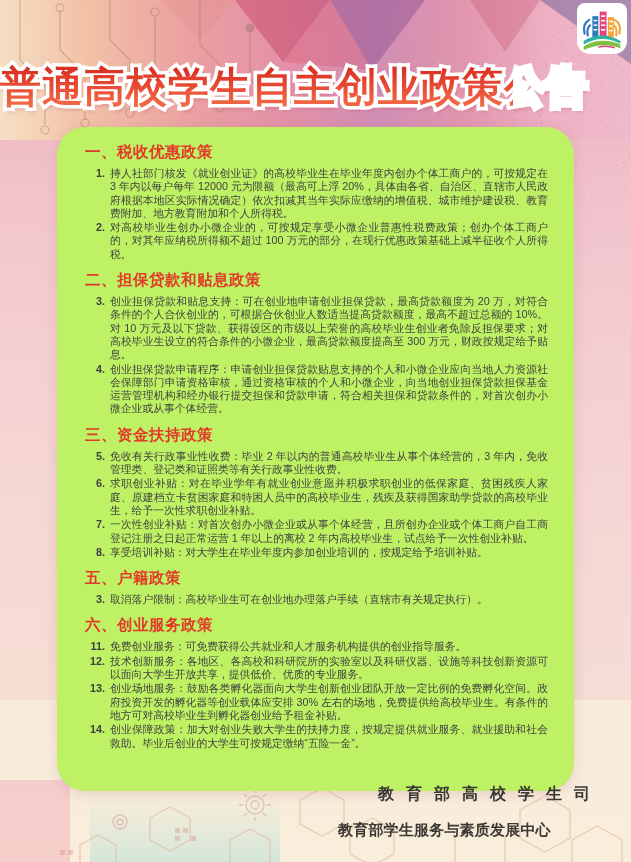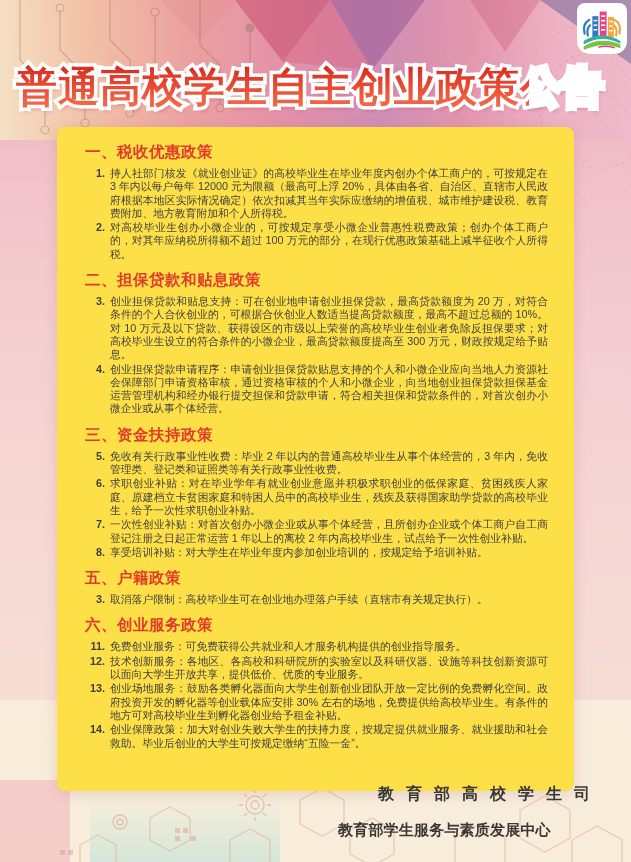--- a/index.html
+++ b/index.html
@@ -1,30 +1,30 @@
 <!DOCTYPE html>
 <html><head>
 <meta charset="utf-8">
 <style>
   html,body{margin:0;padding:0;}
   body{width:631px;height:862px;overflow:hidden;font-family:"Liberation Sans","DejaVu Sans",sans-serif;}
   .page{position:relative;width:631px;height:862px;overflow:hidden;background:#f2c4cc;}
   .bg{position:absolute;left:0;top:0;z-index:0;}
 
   
-  .title-wrap{position:absolute;left:0;top:60px;width:513px;height:56px;z-index:3;text-align:left;margin-left:16px;}
+  .title-wrap{position:absolute;left:0;top:60px;width:513px;height:56px;z-index:3;text-align:left;}
   .title-layer{position:absolute;left:0;top:0;width:100%;font-size:41px;font-weight:900;letter-spacing:1px;white-space:nowrap;}
   .title-stroke{-webkit-text-stroke:7px #ffffff;color:#ffffff;text-shadow:2px 4px 4px rgba(186,78,96,.55);}
   .title-fill{color:#e0372a;background:linear-gradient(180deg,#d82b1f 10%,#ee5a3d 65%,#f4764e 100%);-webkit-background-clip:text;background-clip:text;-webkit-text-fill-color:transparent;}
 
   
   .logo-box{position:absolute;top:3px;right:4px;width:50px;height:51px;background:#ffffff;border-radius:8px 8px 13px 13px;z-index:3;display:flex;align-items:center;justify-content:center;}
 
   
-  .card{position:absolute;left:57px;top:127px;width:517px;height:664px;background:#fde047;border-radius:8px;z-index:2;
+  .card{position:absolute;left:57px;top:127px;width:517px;height:664px;background:#bef264;border-radius:28px;z-index:2;
         box-shadow:0 3px 14px rgba(150,80,100,.18);padding:12px 26px 0 28px;box-sizing:border-box;overflow:hidden;}
   .sec-head{font-size:15.5px;font-weight:bold;color:#e23a2a;margin:9px 0 4px 0;letter-spacing:.5px;}
   .policy-section:first-child .sec-head{margin-top:3px;}
   .item{display:flex;font-size:10.8px;line-height:13.3px;color:#3f3f3f;margin:0 0 1px 0;}
   .num{flex:0 0 20px;text-align:right;margin-right:5px;font-weight:bold;color:#3f3f3f;}
   .txt{flex:1;text-align:justify;}
 
   
   .footer{position:absolute;right:41px;bottom:22px;z-index:3;color:#3b3733;}
   .footer-line1{display:block;width:212px;font-size:16px;font-weight:bold;text-align:justify;text-align-last:justify;margin-left:40px;}

